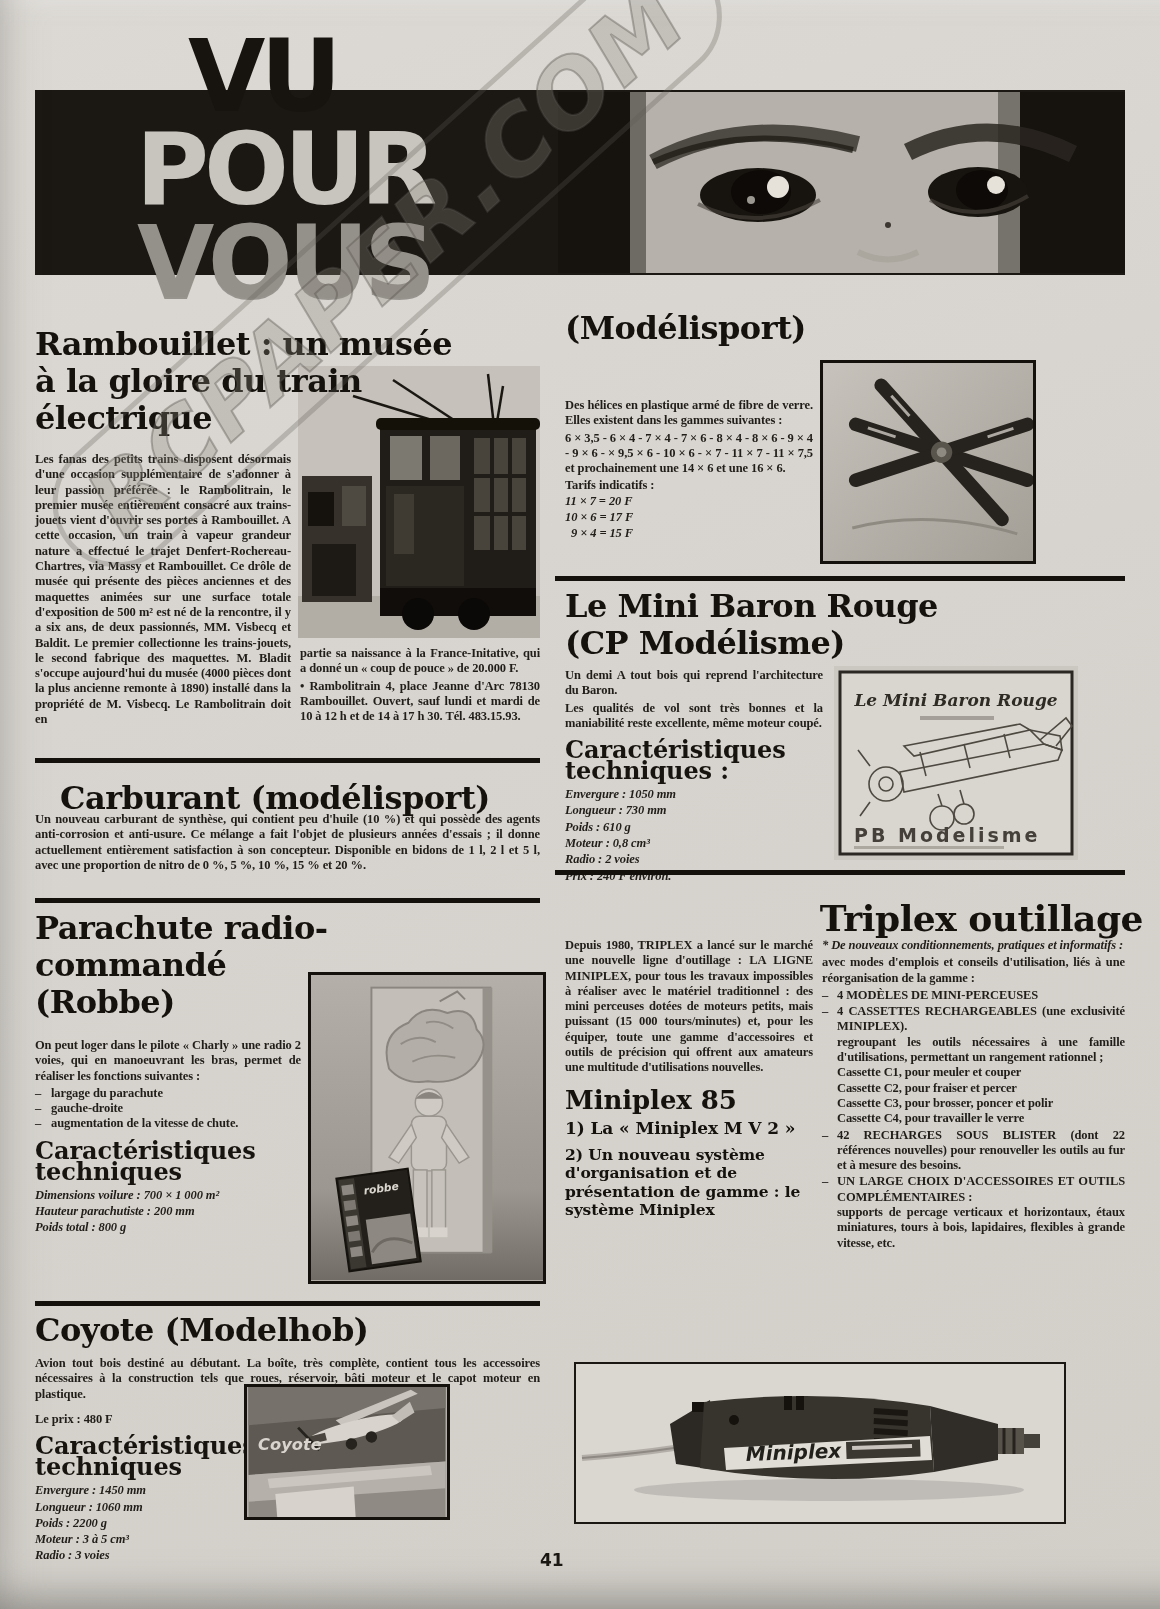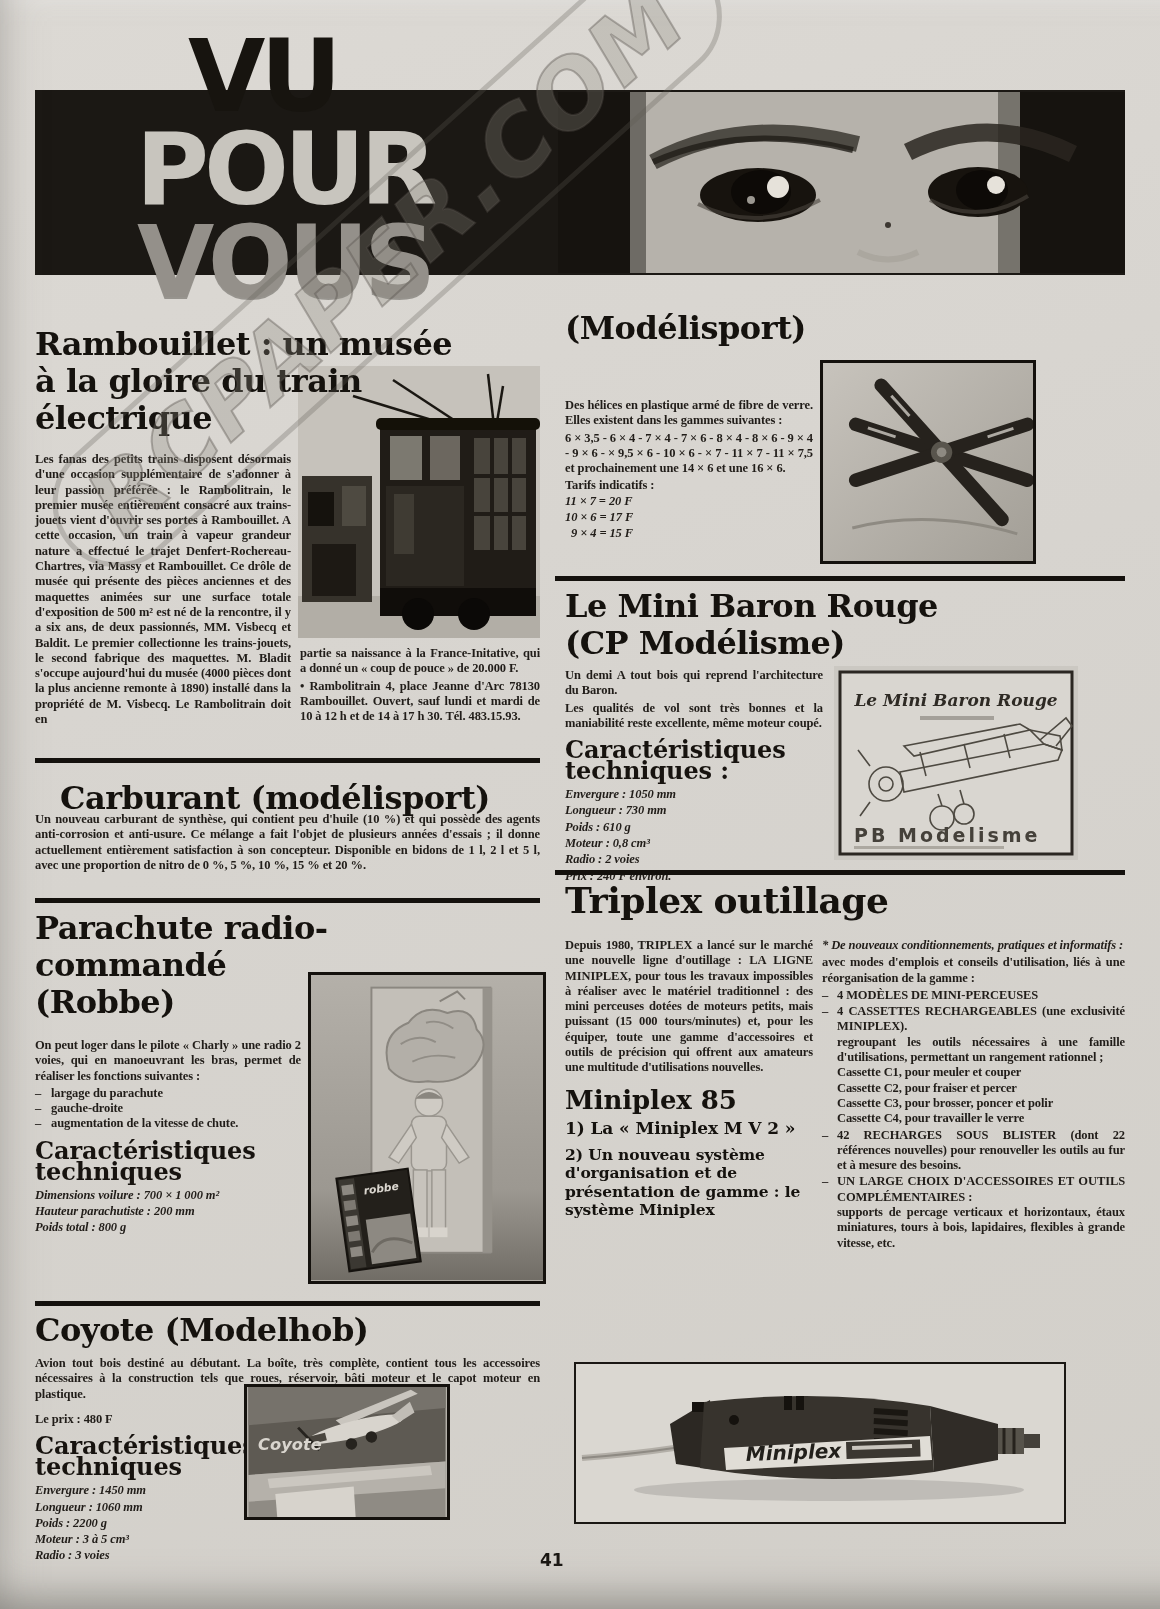--- a/index.html
+++ b/index.html
@@ -336,21 +336,21 @@
         <circle cx="130" cy="148" r="10"></circle>
       <line x1="104" y1="128" x2="108" y2="140"></line>
         <line x1="126" y1="124" x2="130" y2="138"></line>
     </g>
     <text x="20" y="176" font-family="DejaVu Sans, sans-serif" font-size="19" letter-spacing="3" fill="#45413a">PB  Modelisme</text>
     <rect x="20" y="180" width="150" height="3" fill="#8d8981" opacity="0.6"></rect>
   </svg>
 
   <div class="abs divider" style="left:555px;top:870px;width:570px;"></div>
 
-  <h2 class="abs title big" style="left:565px;top:880px;width:560px;margin:0;">
+  <h2 class="abs title big" style="left:565px;top:880px;width:560px;margin:18px;text-align:right;">
     <span>Triplex outillage</span>
   </h2>
 
   <div class="abs body" style="left:565px;top:938px;width:248px;">
     <p>Depuis 1980, TRIPLEX a lancé sur le marché une nouvelle ligne d'outillage : LA LIGNE MINIPLEX, pour tous les travaux impossibles à réaliser avec le matériel traditionnel : des mini perceuses dotées de moteurs petits, mais puissant (15 000 tours/minutes) et, pour les équiper, toute une gamme d'accessoires et outils de précision qui offrent aux amateurs une multitude d'utilisations nouvelles.</p>
     <div class="sub1">Miniplex 85</div>
     <div class="sub2">1) La « Miniplex M V 2 »</div>
     <div class="sub3">2) Un nouveau système d'organisation et de présentation de gamme : le système Miniplex</div>
   </div>
 

